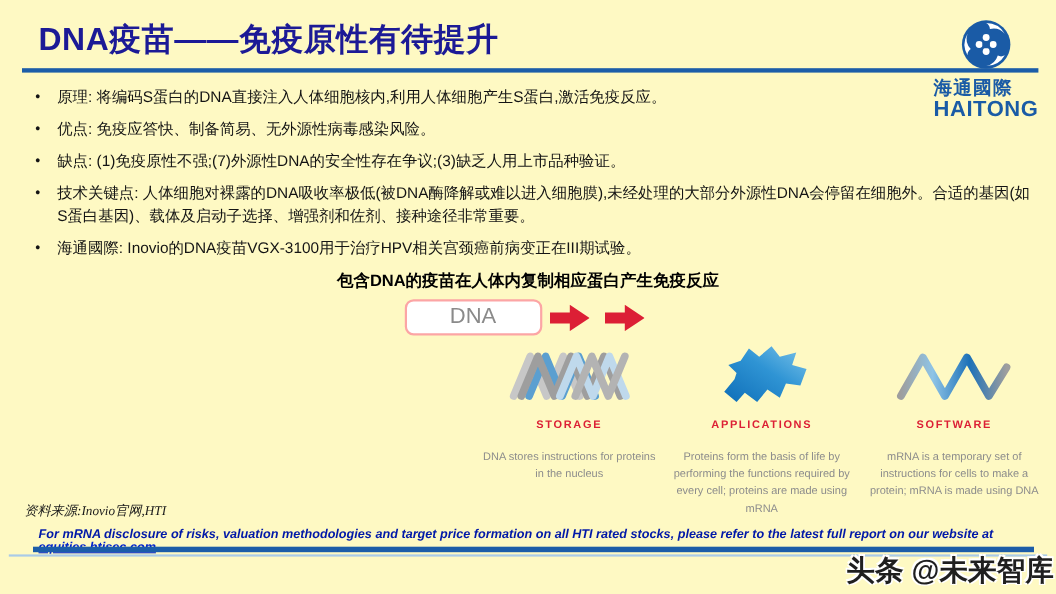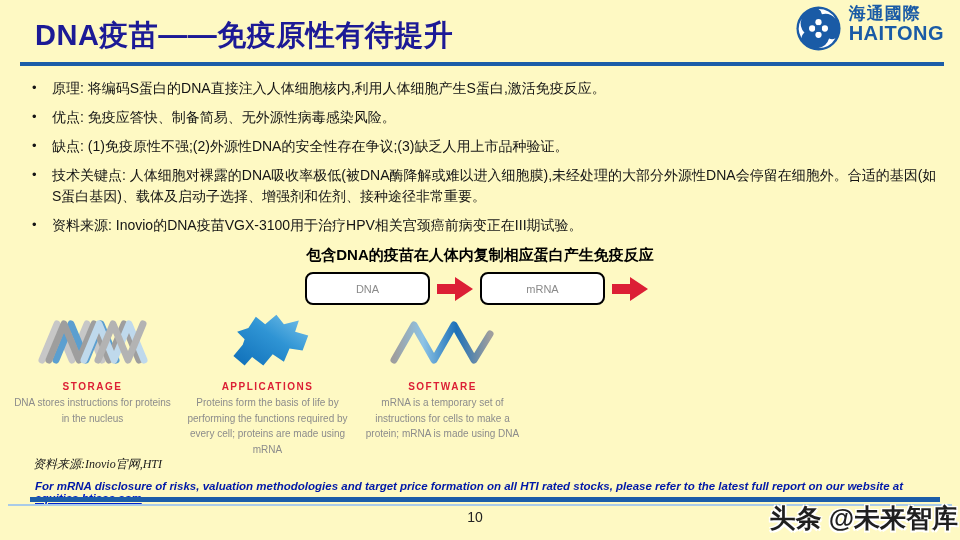--- a/index.html
+++ b/index.html
@@ -8,52 +8,52 @@
     background:#fef9c3; overflow:hidden;
     font-family:"Liberation Sans","DejaVu Sans",sans-serif;
     color:#111;
   }
   
   .page-title {
     position:absolute; top:16px; left:35px;
     font-size:29px; font-weight:bold; color:#1c1a96; letter-spacing:0.5px;
     white-space:nowrap;
   }
-  .logo { position:absolute; top:5px; right:16px; display:flex; gap:7px; }
+  .logo { position:absolute; top:17px; right:16px; display:flex; align-items:center; gap:7px;flex-direction:column; }
   .logo-mark { width:47px; height:47px; }
   .logo-text { color:#1a5ba6; font-weight:bold; line-height:1.08; text-align:left; }
   .logo-cn { font-size:17px; letter-spacing:1px; }
   .logo-en { font-size:20px; letter-spacing:0.5px; }
   .header-rule { position:absolute; top:62px; left:20px; right:16px; height:4px; background:#1c5da8; }
 
   
   .bullets { position:absolute; top:78px; left:30px; width:908px; list-style:none; margin:0; padding:0; }
   .bullets li { position:relative; padding-left:22px; margin-bottom:8px; font-size:14px; line-height:1.5; color:#141414; }
   .dot { position:absolute; left:2px; top:0; font-size:13px; }
   .b-label { font-weight:normal; }
 
   
   .diagram { position:absolute; top:246px; left:5px; width:950px; text-align:center; }
   .diagram-title { font-size:15px; font-weight:bold; color:#000; }
   .flow-row { margin-top:7px; display:flex; justify-content:center; align-items:center; }
   .flow-box {
-    width:121px; height:29px; border:2px solid #000000; border-radius:8px;
+    width:121px; height:29px; border:2px solid #fca5a5; border-radius:8px;
     display:flex; align-items:center; justify-content:center;
-    color:#8a8a8a; font-size:11px; background:#fff;
+    color:#8a8a8a; font-size:20px; background:#fff;
   }
   .flow-arrow { width:50px; display:flex; justify-content:center; align-items:center; }
-  .stage-row { margin-top:6px; display:flex; justify-content:flex-start; align-items:flex-start; }
+  .stage-row { margin-top:6px; display:flex; justify-content:flex-end; align-items:flex-start; }
   .stage-col { width:175px; }
   .stage-icon { height:62px; display:flex; align-items:center; justify-content:center; }
   .stage-label { margin-top:8px; color:#dc1f35; font-weight:bold; font-size:10px; letter-spacing:1.5px; }
-  .stage-caption { margin-top:3px; color:#8c8c8c; font-size:10px; line-height:1.55; padding:0 4px; }
+  .stage-caption { margin-top:16px; color:#8c8c8c; font-size:10px; line-height:1.55; padding:0 4px; }
 
   
   .source-note {
-    position:absolute; left:33px; top:456px;
+    position:absolute; left:22px; top:456px;
     font-family:"Liberation Serif","DejaVu Serif",serif; font-style:italic;
     font-size:12px; color:#1a1a1a;
   }
   .disclaimer {
     position:absolute; left:35px; top:480px; width:900px;
     font-size:11.5px; font-weight:bold; font-style:italic; color:#0018a8;
   }
   .disclaimer-link { color:#0022cc; text-decoration:underline; cursor:pointer; }
   .bar-main  { position:absolute; left:30px; right:20px; top:497px; height:5px; background:#1c5da8; }
   .bar-light { position:absolute; left:8px;  right:8px;  top:504px; height:2px; background:#a9cbe8; }
@@ -96,41 +96,40 @@
   <div class="header-rule"></div>
 
   <ul class="bullets">
     <li>
       <span class="dot">•</span><span class="b-label">原理:</span> <span class="b-text">将编码S蛋白的DNA直接注入人体细胞核内,利用人体细胞产生S蛋白,激活免疫反应。</span>
     </li>
     <li>
       <span class="dot">•</span><span class="b-label">优点:</span> <span class="b-text">免疫应答快、制备简易、无外源性病毒感染风险。</span>
     </li>
     <li>
-      <span class="dot">•</span><span class="b-label">缺点:</span> <span class="b-text">(1)免疫原性不强;(2)外源性DNA的安全性存在争议;(3)缺乏人用上市品种验证。</span>
+      <span class="dot">•</span><span class="b-label">缺点:</span> <span class="b-text">(1)免疫原性不强;(7)外源性DNA的安全性存在争议;(3)缺乏人用上市品种验证。</span>
     </li>
     <li>
       <span class="dot">•</span><span class="b-label">技术关键点:</span> <span class="b-text">人体细胞对裸露的DNA吸收率极低(被DNA酶降解或难以进入细胞膜),未经处理的大部分外源性DNA会停留在细胞外。合适的基因(如S蛋白基因)、载体及启动子选择、增强剂和佐剂、接种途径非常重要。</span>
     </li>
     <li>
-      <span class="dot">•</span><span class="b-label">资料来源:</span> <span class="b-text">Inovio的DNA疫苗VGX-3100用于治疗HPV相关宫颈癌前病变正在III期试验。</span>
+      <span class="dot">•</span><span class="b-label">海通國際:</span> <span class="b-text">Inovio的DNA疫苗VGX-3100用于治疗HPV相关宫颈癌前病变正在III期试验。</span>
     </li>
   </ul>
 
   <div class="diagram">
     <div class="diagram-title">包含DNA的疫苗在人体内复制相应蛋白产生免疫反应</div>
 
     <div class="flow-row">
       <div class="flow-box">DNA</div>
       <div class="flow-arrow">
         <svg width="36" height="24" viewBox="0 0 36 24">
             <path d="M0,7 H18 V0 L36,12 L18,24 V17 H0 Z" fill="#dc1f35"></path>
           </svg>
       </div>
-      <div class="flow-box">mRNA</div>
       <div class="flow-arrow">
         <svg width="36" height="24" viewBox="0 0 36 24">
             <path d="M0,7 H18 V0 L36,12 L18,24 V17 H0 Z" fill="#dc1f35"></path>
           </svg>
       </div>
     </div>
 
     <div class="stage-row">
 
       <div class="stage-col">
@@ -185,17 +184,16 @@
     </div>
   </div>
 
   <div class="source-note">资料来源:Inovio官网,HTI</div>
 
   <div class="disclaimer"><span>For mRNA disclosure of risks, valuation methodologies and target price formation on all HTI rated stocks, please refer to the latest full report on our website at </span><span class="disclaimer-link">equities.htisec.com</span></div>
 
   <div class="bar-main"></div>
   <div class="bar-light"></div>
 
-  <div class="page-number">10</div>
 
   <div class="watermark">头条 @未来智库</div>
 
 </div>
 
 </body></html>

